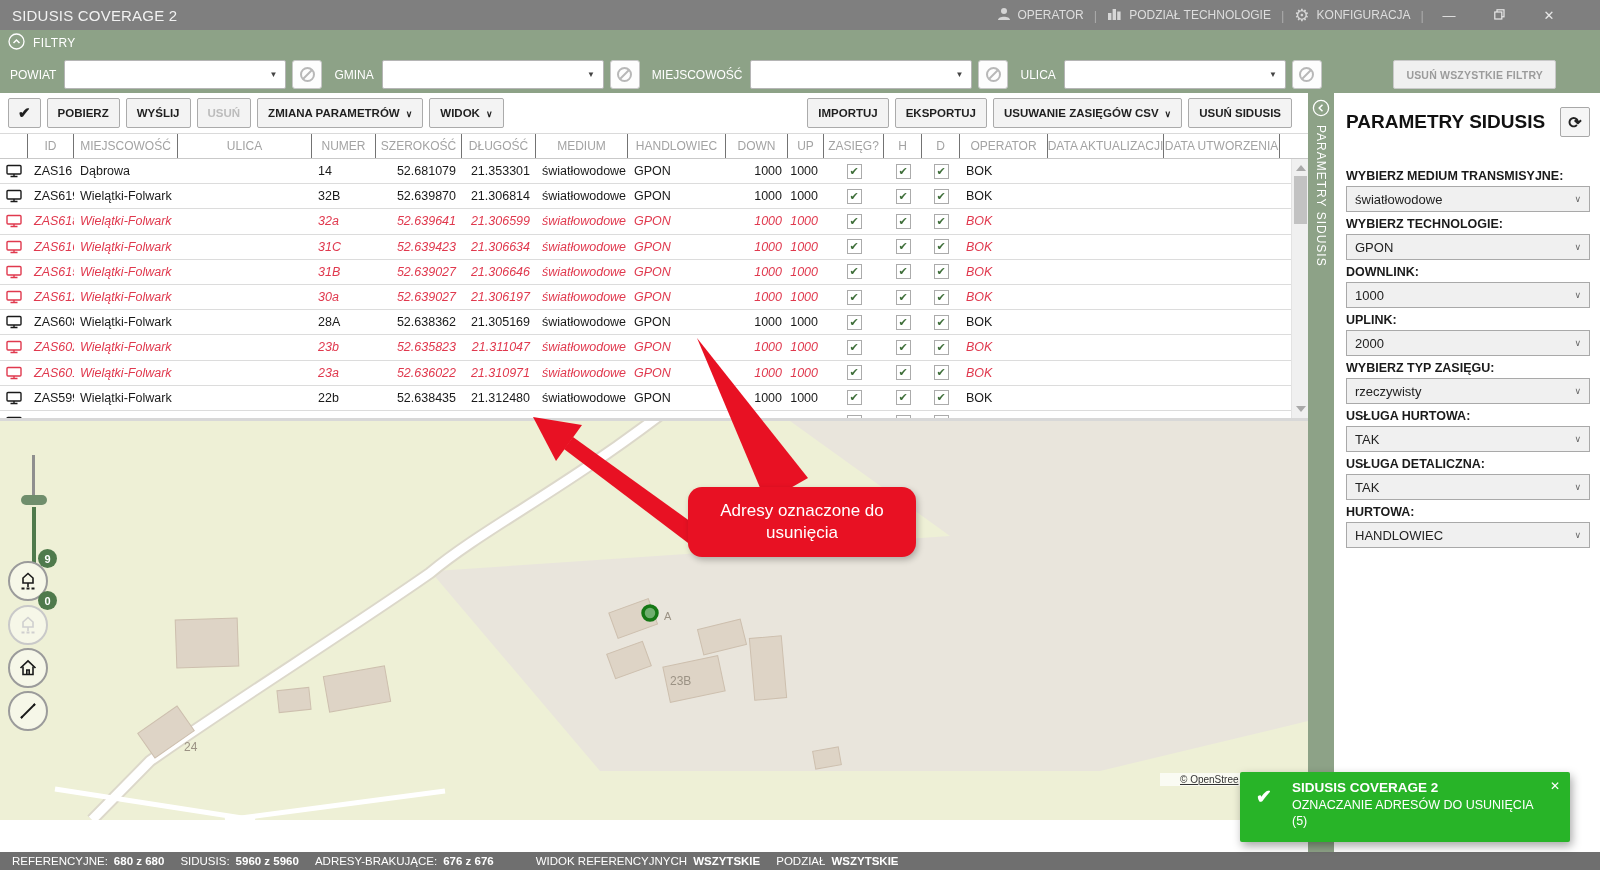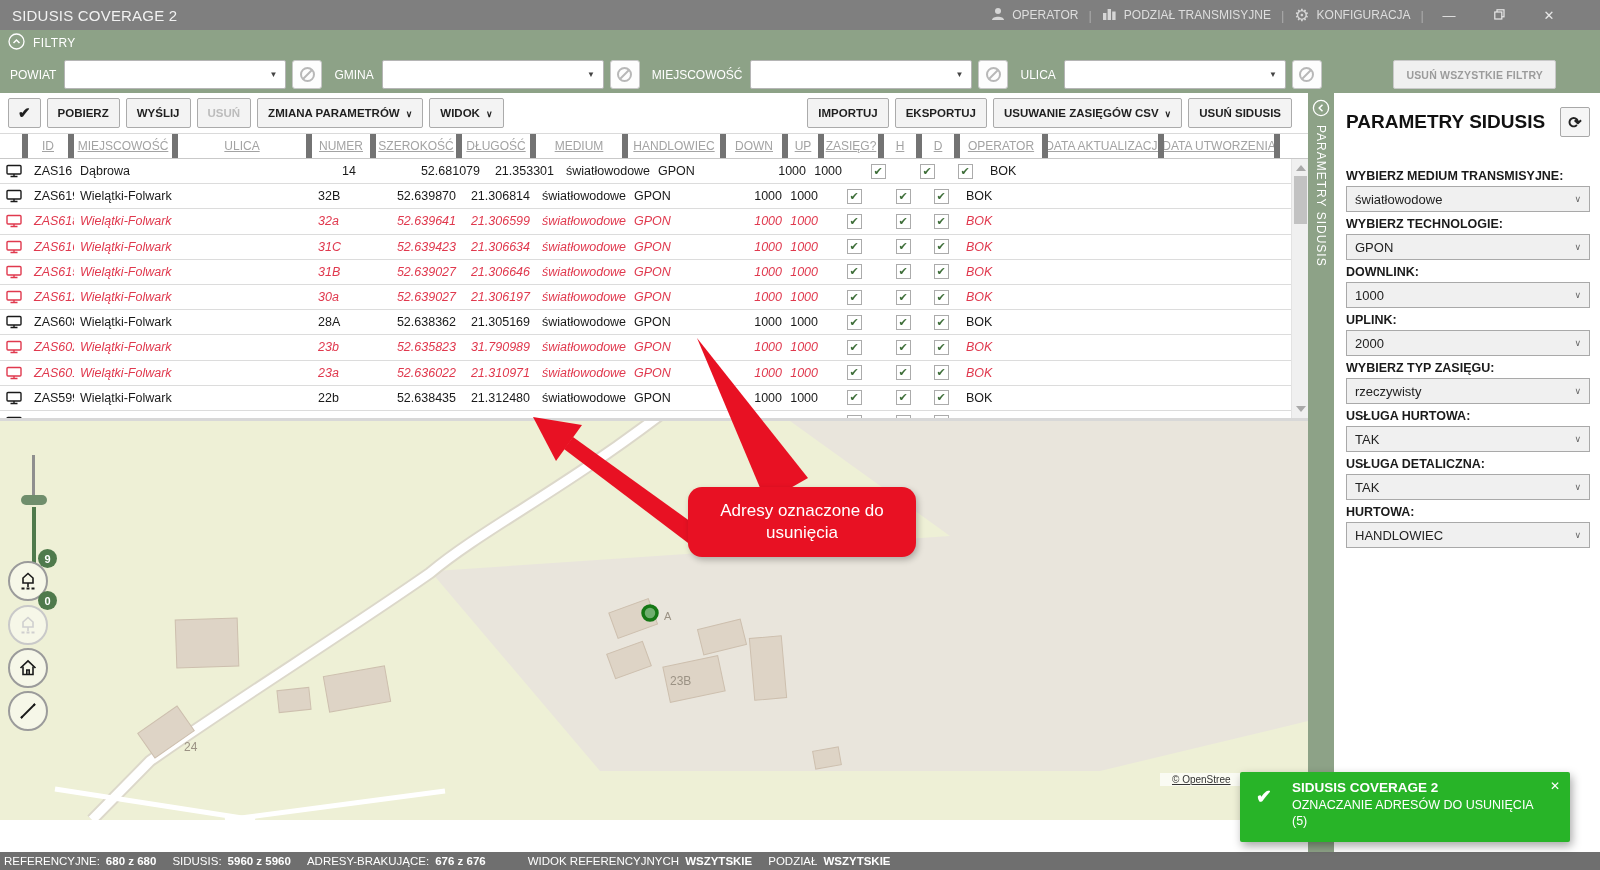--- a/index.html
+++ b/index.html
@@ -44,21 +44,21 @@
   .toolbar { height:40px; display:flex; align-items:center; padding:0 8px; gap:6px; }
   .btn { height:30px; background:#f3f3f3; border:1px solid #ababab; border-radius:2px; font-size:11.5px;
          font-weight:bold; color:#1f1f1f; display:flex; align-items:center; padding:0 10px; gap:6px; white-space:nowrap; }
   .btn.disabled { color:#bcbcbc; }
   .btn .chev { font-size:9px; font-weight:bold; margin-top:1px; }
   .btn-check { font-size:15px; padding:0 9px; }
   .tb-spacer { flex:1; }
   
   .table-wrap { height:285px; overflow:hidden; border-top:1px solid #dadada; position:relative; }
   .thead { display:flex; height:25px; color:#a3a3a3; font-size:12px; border-bottom:1px solid #c9c9c9; }
-  .thead .tcell { border-right:6px solid #737373; justify-content:center; padding:0 2px;text-decoration:underline; }
+  .thead .tcell { border-right:1px solid #737373; justify-content:center; padding:0 2px; }
   .trow { display:flex; height:25.2px; border-bottom:1px solid #dcdcdc; font-size:12.5px; color:#1a1a1a; }
   .trow.marked { color:#e0394e; font-style:italic; }
   .tcell { display:flex; align-items:center; padding:0 6px; overflow:hidden; white-space:nowrap; }
   .tcell.r { justify-content:flex-end; }
   .tcell.c { justify-content:center; padding:0; }
   .tcell.icon-cell { justify-content:center; padding:0; }
   .cb { width:15px; height:15px; border:1px solid #ababab; background:#fff; display:flex; align-items:center;
         justify-content:center; font-size:11px; color:#3f6f3a; font-style:normal; }
   .vscroll { position:absolute; right:0; top:25px; bottom:0; width:17px; background:#f0f0f0; border-left:1px solid #e3e3e3; }
   .vthumb { position:absolute; left:2px; top:17px; width:13px; height:48px; background:#c2c2c2; }
@@ -70,21 +70,21 @@
   .map { height:402px; position:relative; background:#eef0d6; border-top:3px solid #d8d8d8; overflow:hidden; }
   .map-svg { position:absolute; left:0; top:0; }
   .map-slider { position:absolute; left:20px; top:34px; width:28px; height:108px; }
   .ms-track { position:absolute; left:12px; top:0; width:3px; height:40px; background:#8f8f8f; }
   .ms-handle { position:absolute; left:1px; top:40px; width:26px; height:10px; background:#6f8e6c; border-radius:5px; }
   .ms-fill { position:absolute; left:12px; top:52px; width:4px; height:56px; background:#4f7a4c; }
   .map-btn { position:absolute; left:8px; width:40px; height:40px; border-radius:50%; border:2px solid #9b9b9b;
              background:rgba(255,255,255,.45); display:flex; align-items:center; justify-content:center; }
   .badge { position:absolute; width:19px; height:19px; border-radius:50%; background:#4f7a4c; color:#fff;
            font-size:11px; font-weight:bold; display:flex; align-items:center; justify-content:center; z-index:5; }
-  .map-attr { position:absolute; left:1160px; top:352px; background:rgba(255,255,255,.7); padding:1px 12px;
+  .map-attr { position:absolute; left:1160px; top:352px; background:rgba(255,255,255,.7); padding:1px 20px;
               font-size:10px; color:#333; }
   .map-attr span { text-decoration:underline; }
   
   .overlay-svg { position:absolute; left:0; top:0; pointer-events:none; z-index:45; }
   .callout { position:absolute; left:688px; top:487px; width:228px; height:70px; background:#e81123;
              border-radius:14px; color:#fff; font-size:17px; display:flex; flex-direction:column;
              align-items:center; justify-content:center; line-height:1.3; z-index:46;
              box-shadow:2px 3px 6px rgba(0,0,0,.25); pointer-events:none; }
   
   .strip { width:26px; background:#8da287; position:relative; }
@@ -97,21 +97,21 @@
   .refresh-btn { width:30px; height:30px; border:1px solid #a8a8a8; background:#f5f5f5; border-radius:2px;
                  display:flex; align-items:center; justify-content:center; font-size:16px; font-weight:bold; color:#222; }
   .rp-fields { margin-top:32px; }
   .rp-field { margin-bottom:5px; }
   .rp-lab { font-size:12.5px; font-weight:bold; color:#1a1a1a; margin-bottom:3px; }
   .sel { height:26px; background:#f0f0f0; border:1px solid #a9a9a9; display:flex; align-items:center; padding:0 8px; }
   .sel-val { flex:1; font-size:13px; color:#222; }
   .sel-arr { font-size:9px; color:#666; }
   
   .statusbar { height:18px; background:#6f6f6f; color:#fff; display:flex; align-items:center;
-               font-size:11.5px; padding-left:4px; gap:16px; }
+               font-size:11.5px; padding-left:12px; gap:16px; }
   .sb-item { display:flex; gap:6px; white-space:nowrap; }
   .sb-item.big-gap { margin-left:26px; }
   .sb-val { font-weight:bold; }
   
   .toast { position:absolute; left:1240px; top:772px; width:330px; height:70px; background:#28b428; color:#fff;
            z-index:60; border-radius:2px; box-shadow:2px 4px 10px rgba(0,0,0,.35); }
   .toast-check { position:absolute; left:16px; top:13px; font-size:19px; font-weight:bold; }
   .toast-body { position:absolute; left:52px; top:8px; right:26px; }
   .toast-title { font-size:13.5px; font-weight:bold; margin-bottom:2px; }
   .toast-line { font-size:12.5px; line-height:1.3; }
@@ -134,21 +134,21 @@
     </div>
     <span class="tb-sep">|</span>
     <div class="tb-item">
       <span>
         <svg width="15" height="13" viewBox="0 0 15 13">
             <rect x="1" y="6" width="3.4" height="7" fill="#d6d6d6"></rect>
             <rect x="5.6" y="2" width="3.4" height="11" fill="#d6d6d6"></rect>
             <rect x="10.2" y="4.5" width="3.4" height="8.5" fill="#d6d6d6"></rect>
           </svg>
       </span>
-      <span>PODZIAŁ TRANSMISYJNE</span>
+      <span>PODZIAŁ TECHNOLOGIE</span>
     </div>
     <span class="tb-sep">|</span>
     <div class="tb-item">
       <span class="tb-gear">⚙</span>
       <span>KONFIGURACJA</span>
     </div>
     <span class="tb-sep">|</span>
   </div>
   <div class="win-btns">
     <span class="win-btn">—</span>
@@ -288,21 +288,21 @@
       <div class="trow">
           <div class="tcell icon-cell" style="width: 28px;">
             <svg width="16" height="14" viewBox="0 0 16 14">
               <rect x="1" y="1.5" width="14" height="8.5" rx="1" fill="none" stroke="currentColor" stroke-width="1.4"></rect>
               <path d="M8 10 v2 M4.5 12.5 h7" stroke="currentColor" stroke-width="1.4" fill="none"></path>
             </svg>
           </div>
           <div class="tcell" style="width: 46px;">ZAS16</div>
           <div class="tcell" style="width: 104px;">Dąbrowa</div>
           <div class="tcell" style="width: 134px;"></div>
-          <div class="tcell" style="width: 64px; margin-left: 24px;">14</div>
+          <div class="tcell" style="width: 64px;">14</div>
           <div class="tcell r" style="width: 86px;">52.681079</div>
           <div class="tcell r" style="width: 74px;">21.353301</div>
           <div class="tcell" style="width: 92px;">światłowodowe</div>
           <div class="tcell" style="width: 98px;">GPON</div>
           <div class="tcell r" style="width: 62px;">1000</div>
           <div class="tcell r" style="width: 36px;">1000</div>
           <div class="tcell c" style="width: 60px;">
             <span class="cb">✔</span>
           </div>
           <div class="tcell c" style="width: 38px;">
@@ -500,21 +500,21 @@
             <svg width="16" height="14" viewBox="0 0 16 14">
               <rect x="1" y="1.5" width="14" height="8.5" rx="1" fill="none" stroke="currentColor" stroke-width="1.4"></rect>
               <path d="M8 10 v2 M4.5 12.5 h7" stroke="currentColor" stroke-width="1.4" fill="none"></path>
             </svg>
           </div>
           <div class="tcell" style="width: 46px;">ZAS602</div>
           <div class="tcell" style="width: 104px;">Wielątki-Folwark</div>
           <div class="tcell" style="width: 134px;"></div>
           <div class="tcell" style="width: 64px;">23b</div>
           <div class="tcell r" style="width: 86px;">52.635823</div>
-          <div class="tcell r" style="width: 74px;">31.790989</div>
+          <div class="tcell r" style="width: 74px;">21.311047</div>
           <div class="tcell" style="width: 92px;">światłowodowe</div>
           <div class="tcell" style="width: 98px;">GPON</div>
           <div class="tcell r" style="width: 62px;">1000</div>
           <div class="tcell r" style="width: 36px;">1000</div>
           <div class="tcell c" style="width: 60px;">
             <span class="cb">✔</span>
           </div>
           <div class="tcell c" style="width: 38px;">
             <span class="cb">✔</span>
           </div>

